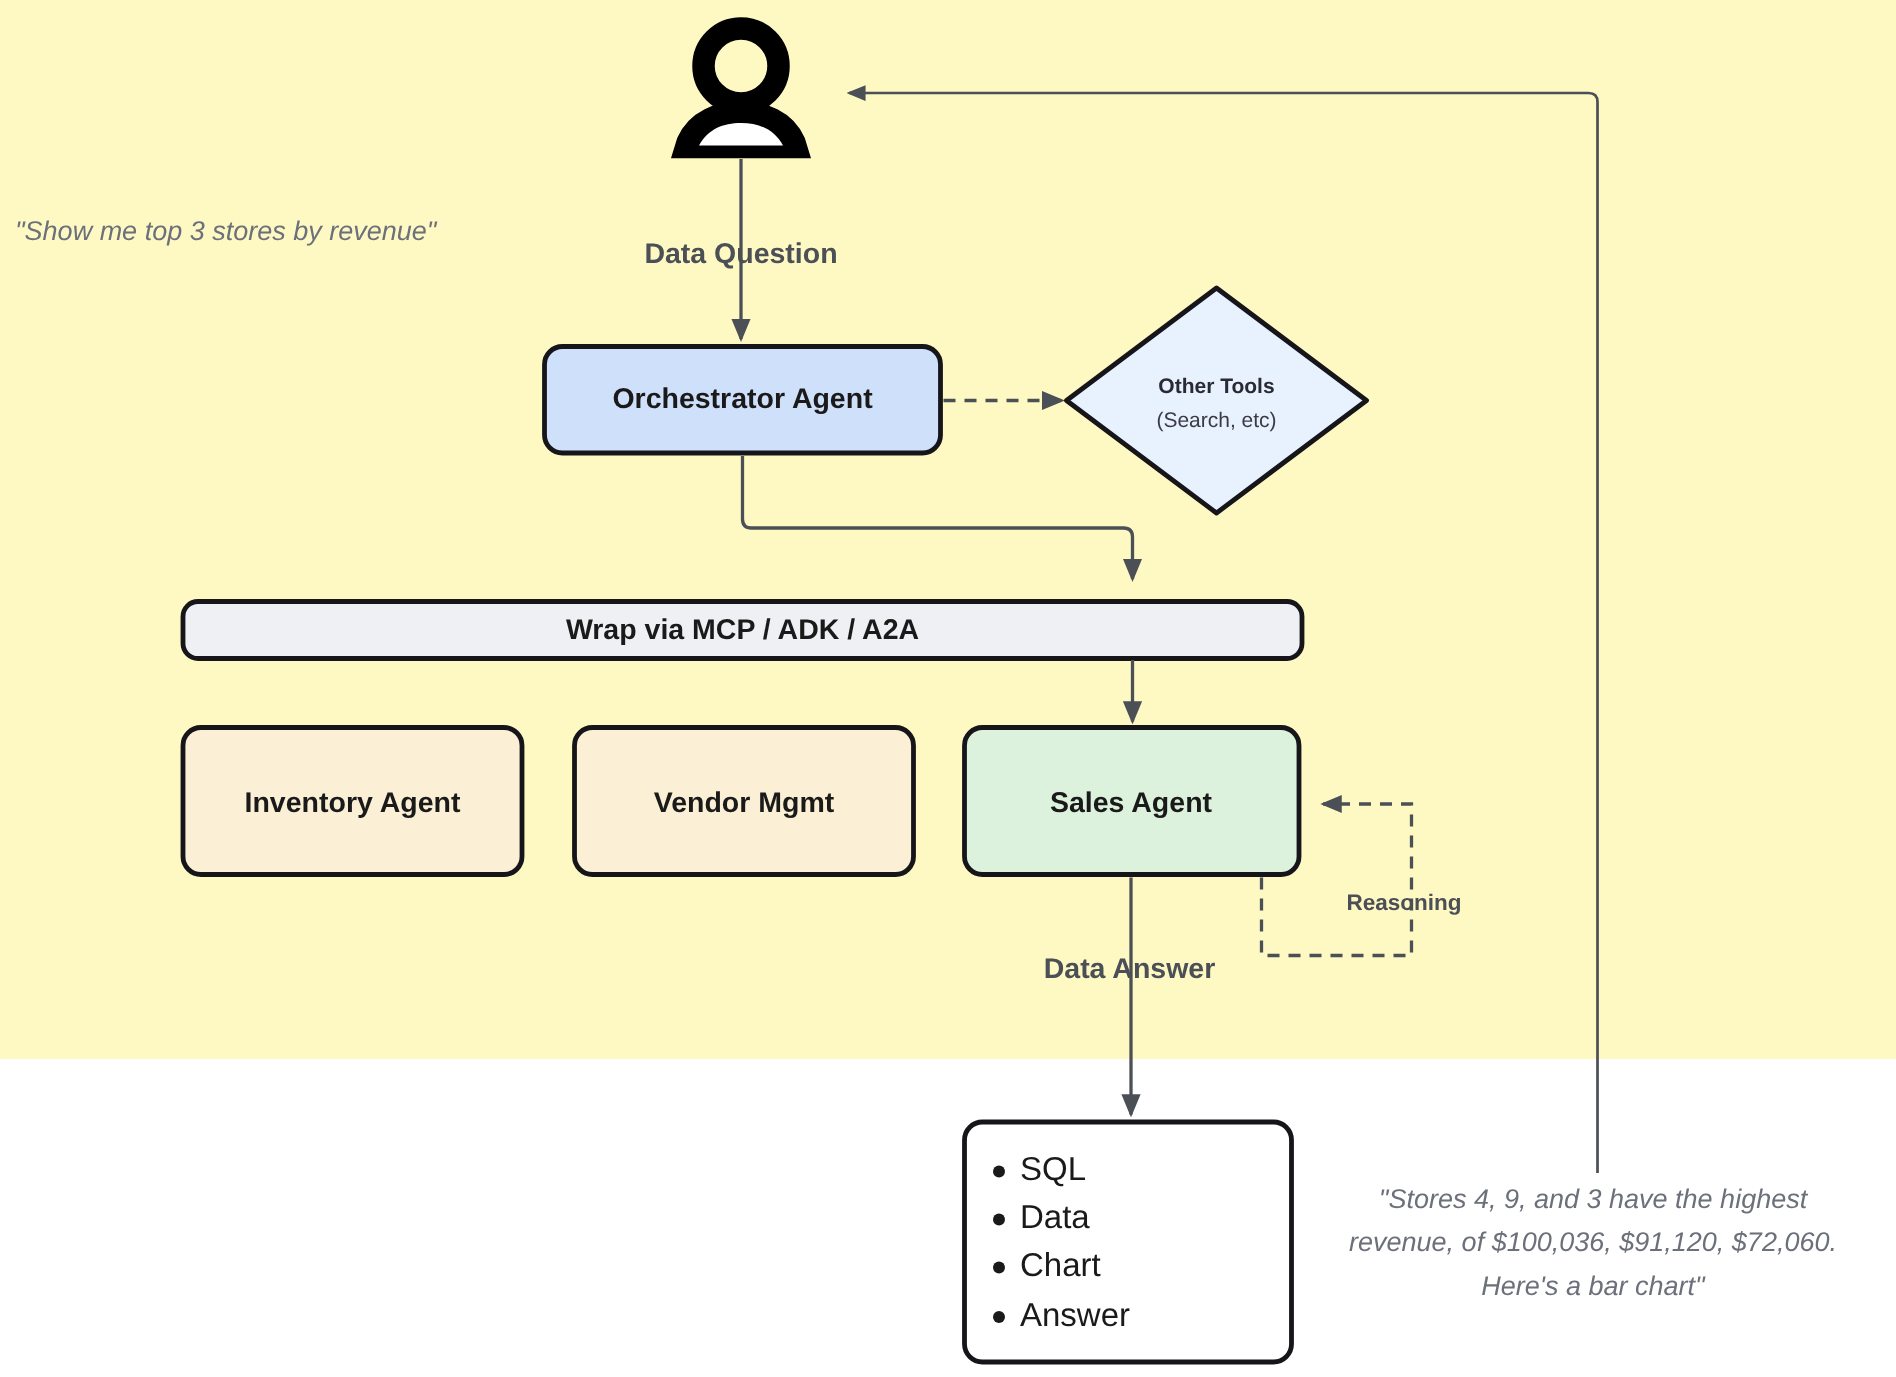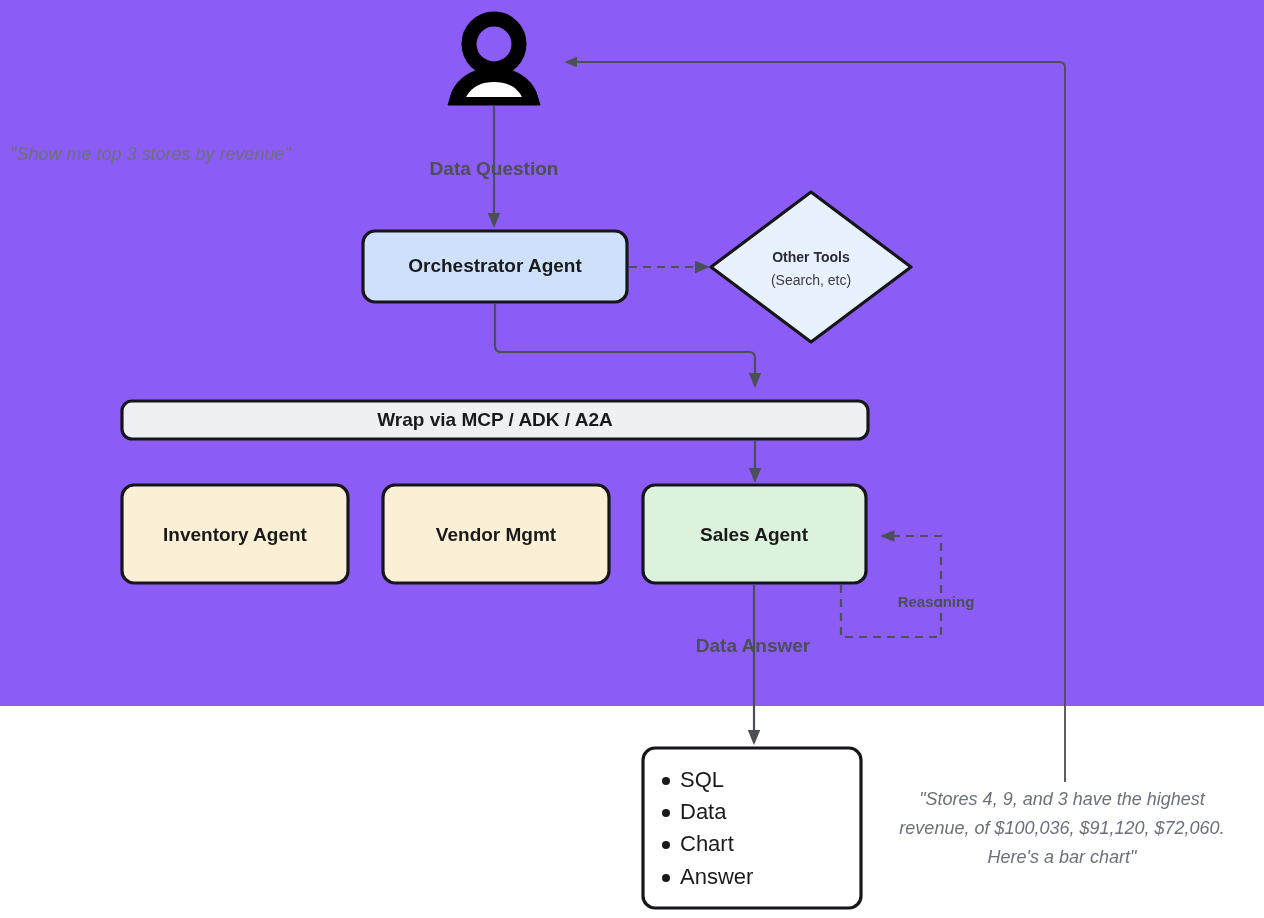--- a/index.html
+++ b/index.html
@@ -11,21 +11,21 @@
   body {
     width: 1264px;
     height: 918px;
     font-family: "Liberation Sans", sans-serif;
     overflow: hidden;
   }
   #canvas {
     position: relative;
     width: 1264px;
     height: 706px;
-    background: #8b5cf6;
+    background: #fef9c3;
   }
   svg#diagram {
     position: absolute;
     top: 0;
     left: 0;
     width: 1264px;
     height: 918px;
     display: block;
   }
   .node-label {

